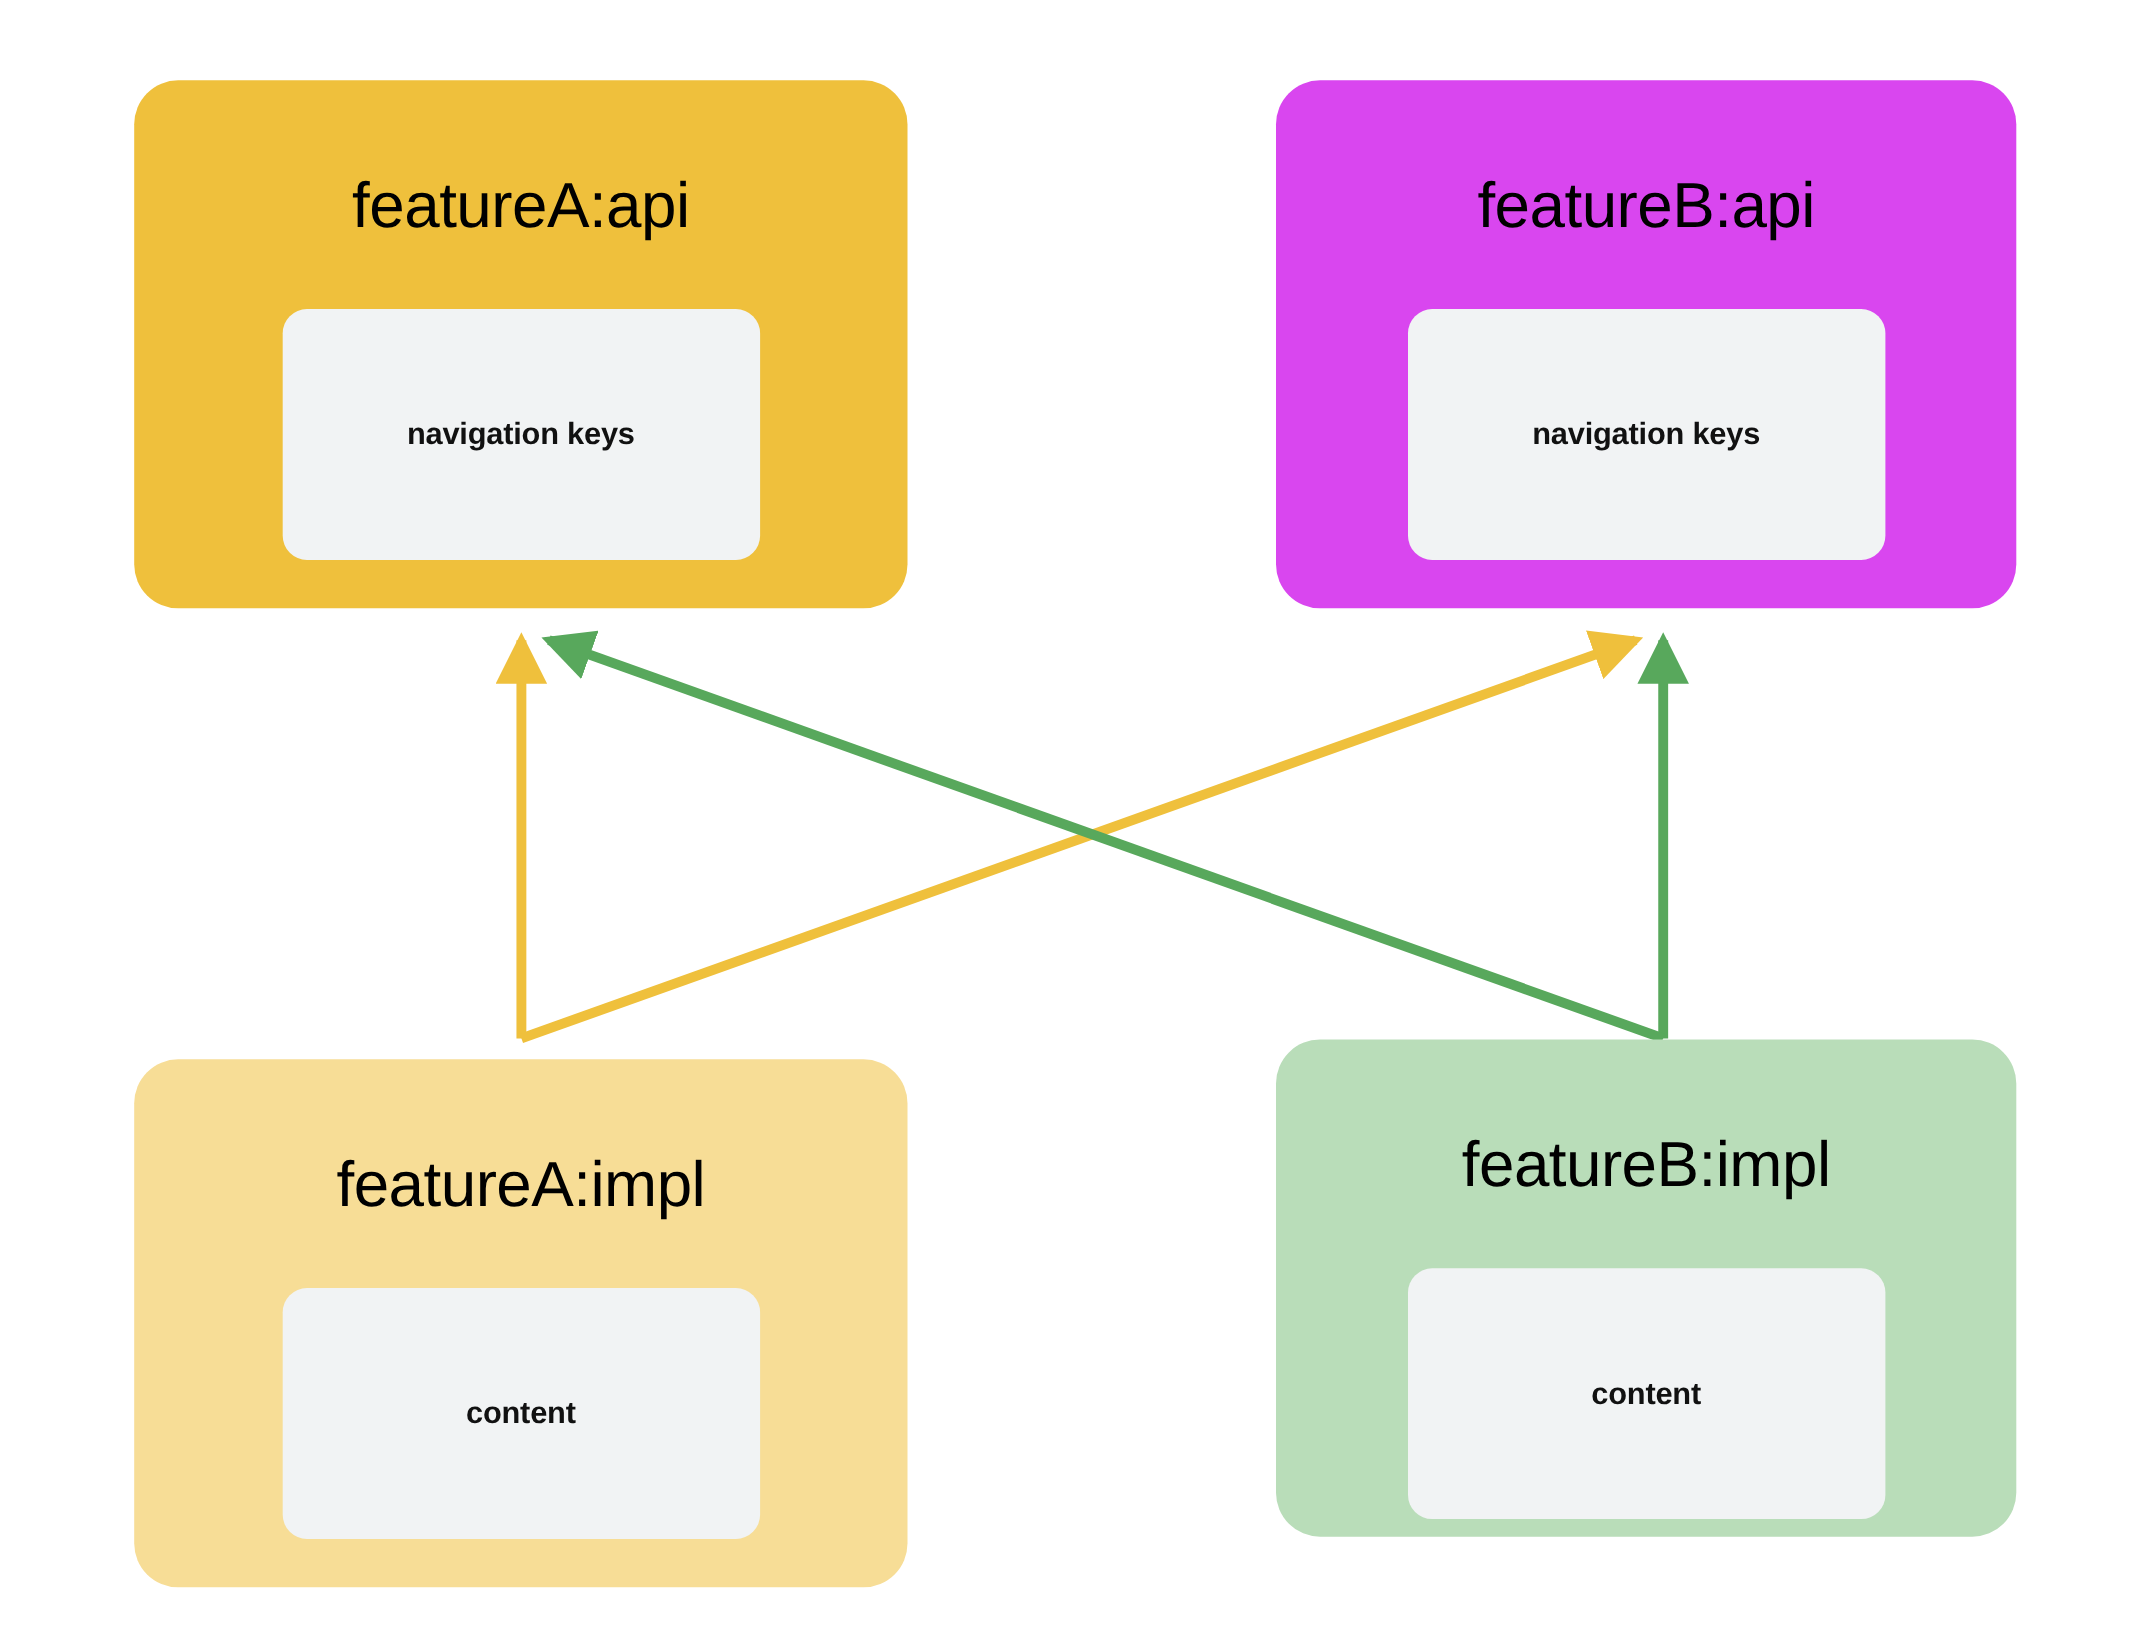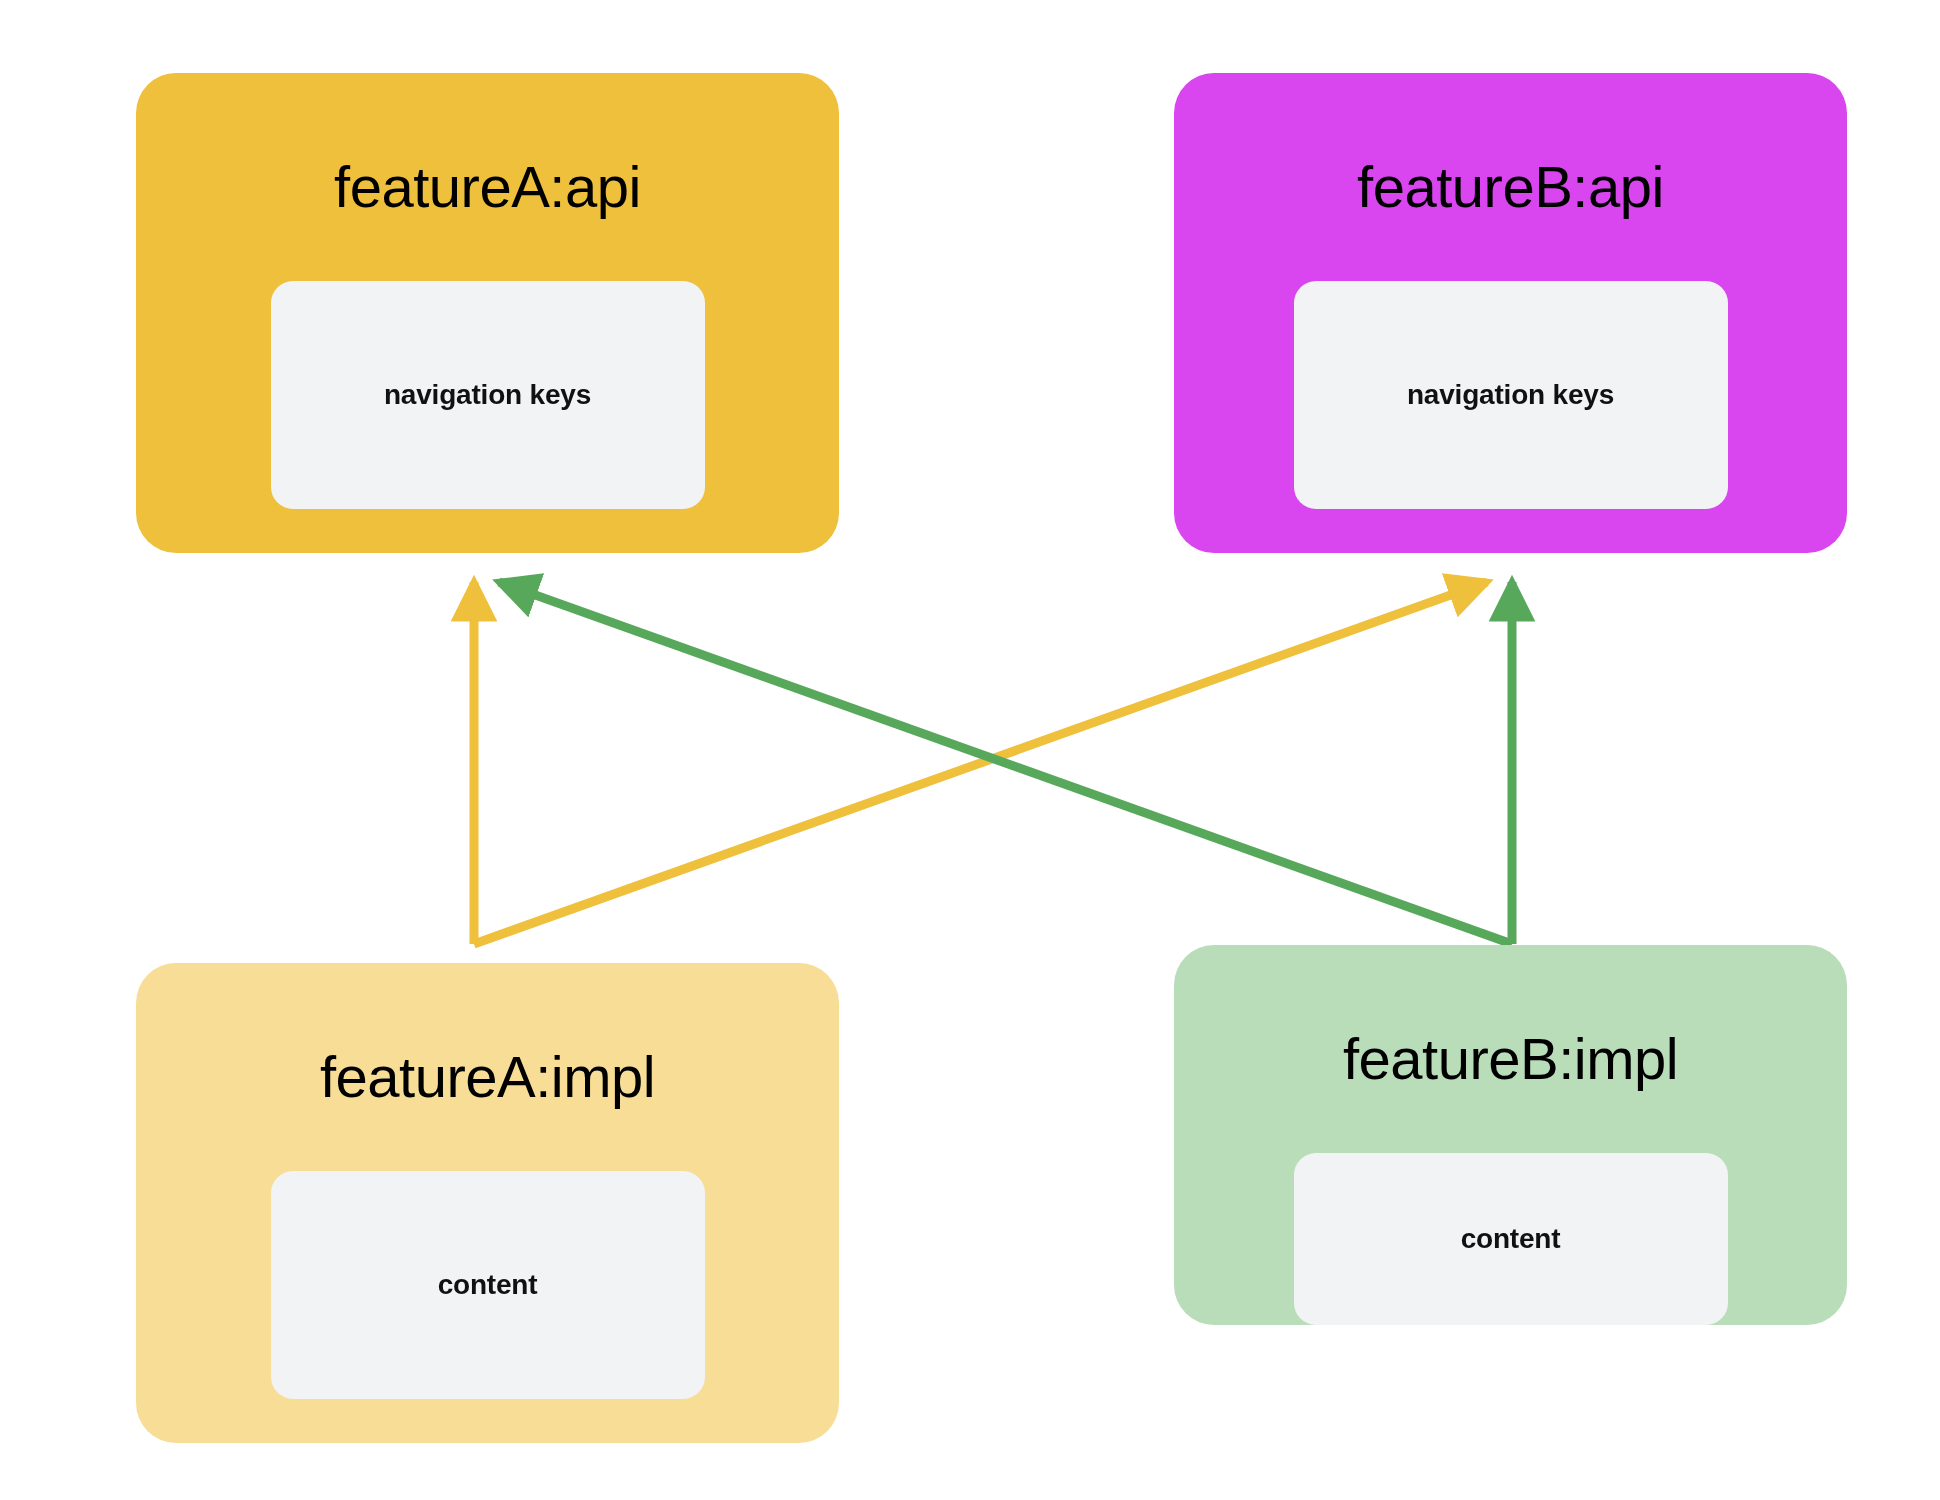--- a/index.html
+++ b/index.html
@@ -30,21 +30,20 @@
 
   
   .module {
     position: absolute;
     z-index: 2;
     border-radius: 40px;
     box-sizing: border-box;
     display: flex;
     flex-direction: column;
     align-items: center;
-    margin-left: 14px;
   }
   .module-title {
     font-size: 58px;
     font-weight: 400;
     color: #000000;
     letter-spacing: -0.5px;
     line-height: 1.1;
     white-space: nowrap;
   }
   .chip {
@@ -106,21 +105,21 @@
     margin-top: 62px;
     width: 434px;
     height: 228px;
   }
 
   
   #module-feature-b-impl {
     left: 1160px;
     top: 945px;
     width: 673px;
-    height: 380px;
+    height: 452px;
     background: #b9ddb9;
   }
   #module-feature-b-impl .module-title { margin-top: 82px; }
   #module-feature-b-impl .chip {
     margin-top: 62px;
     width: 434px;
     height: 228px;
   }
 </style>
 </head>

